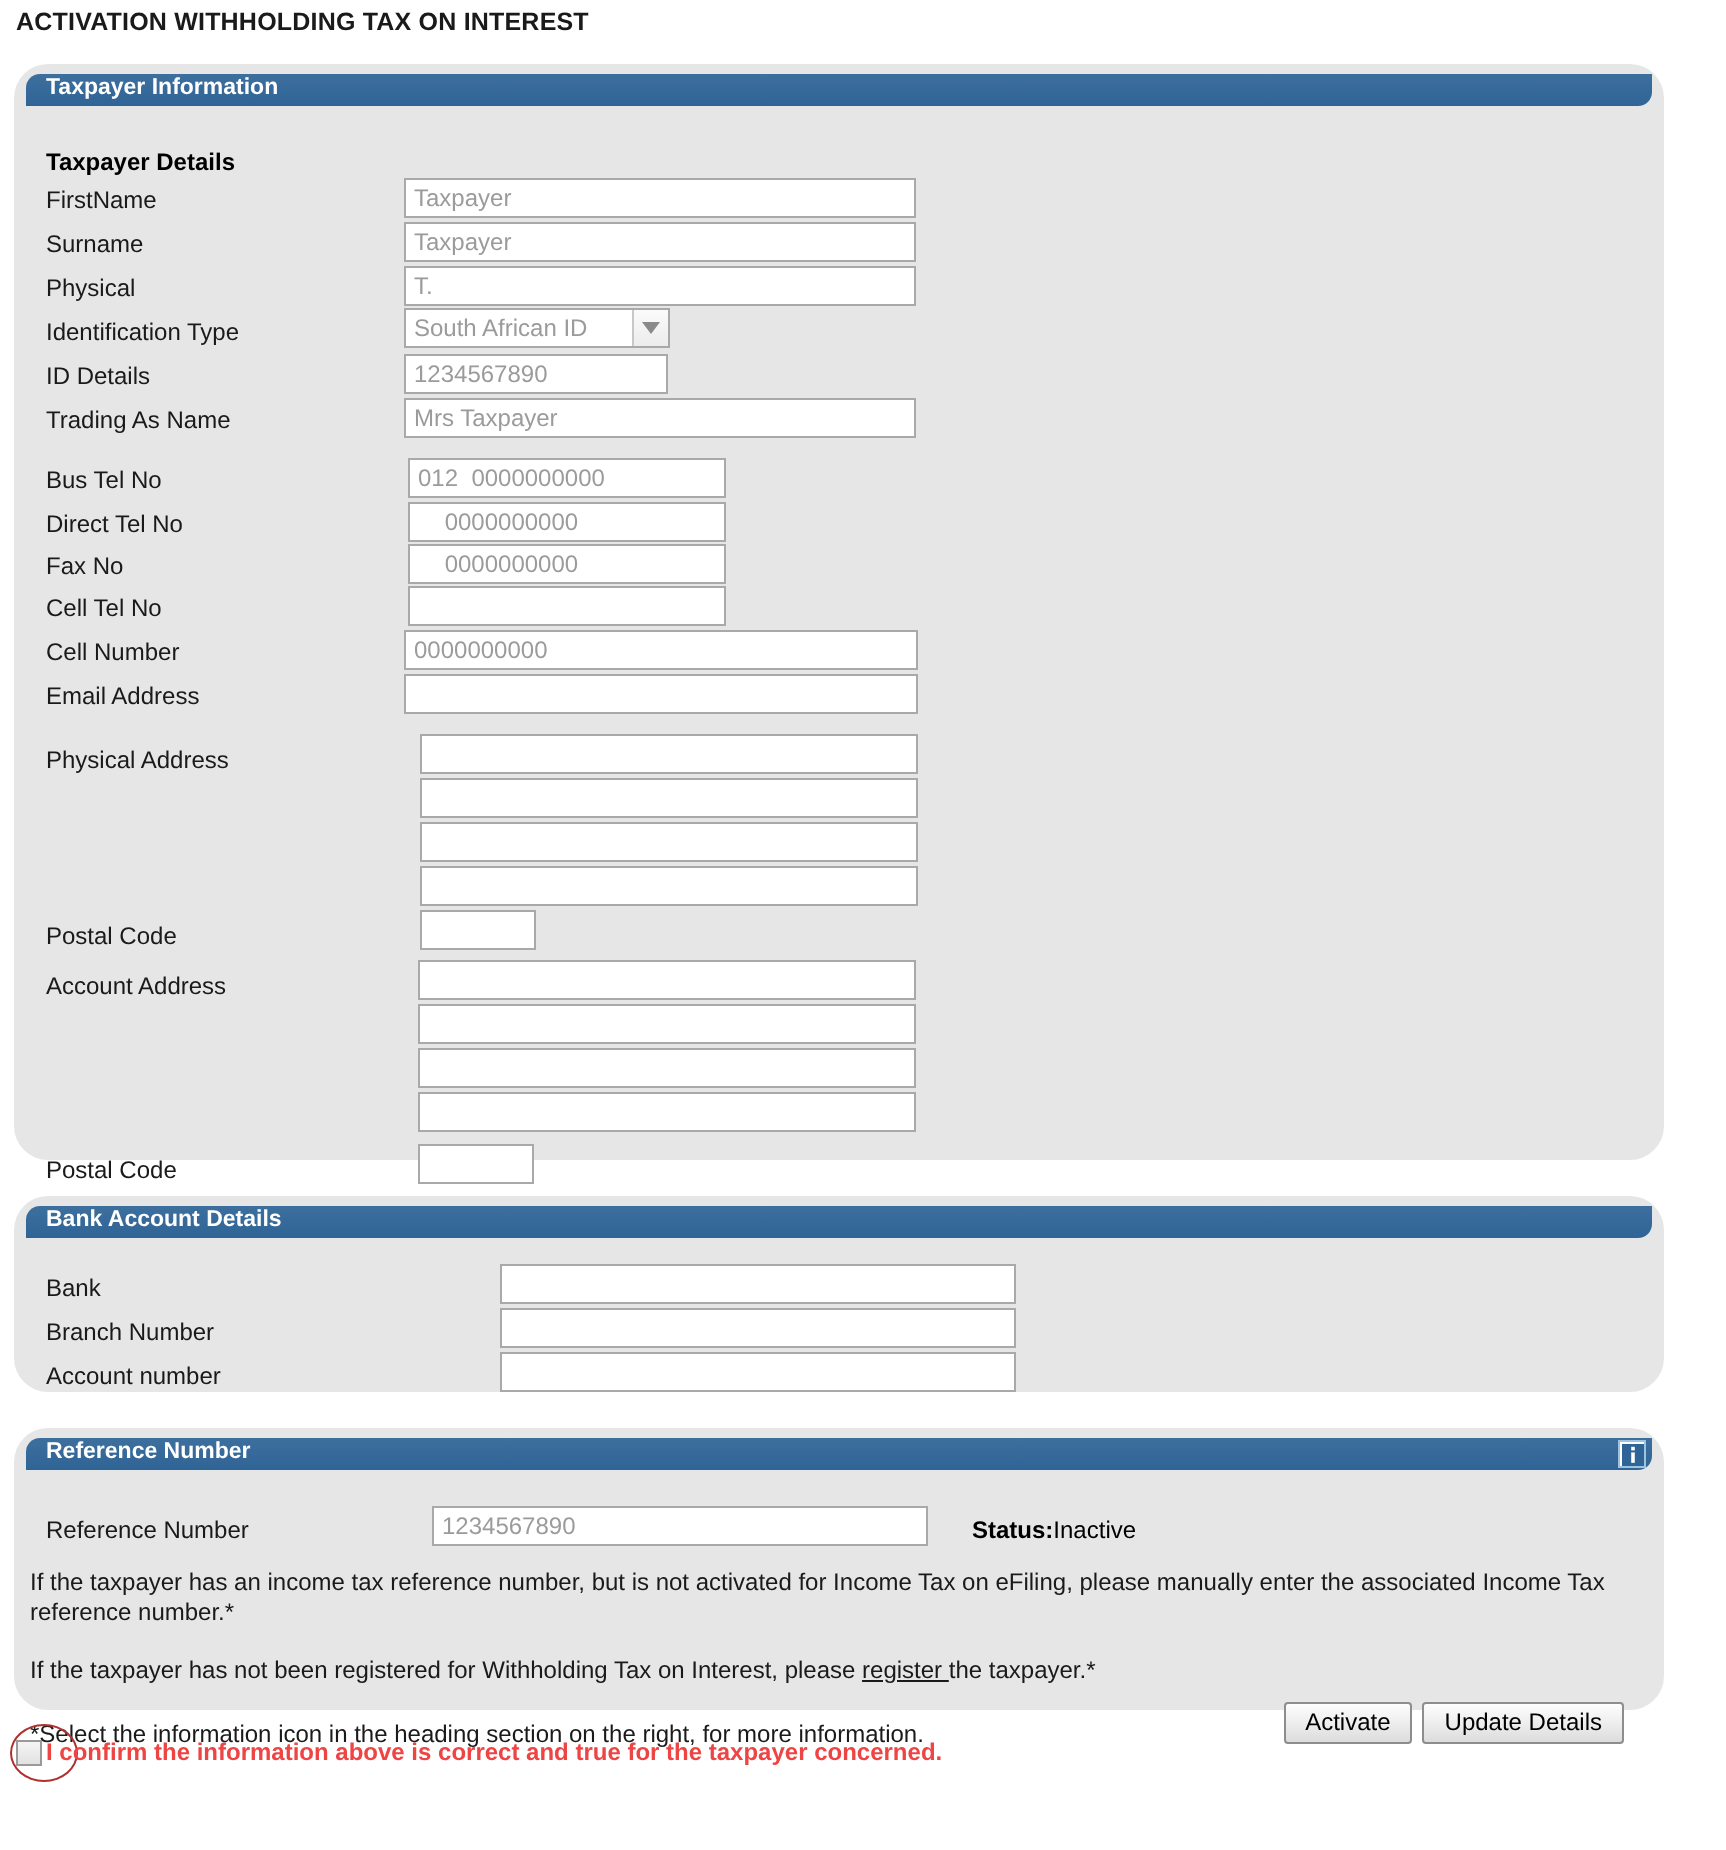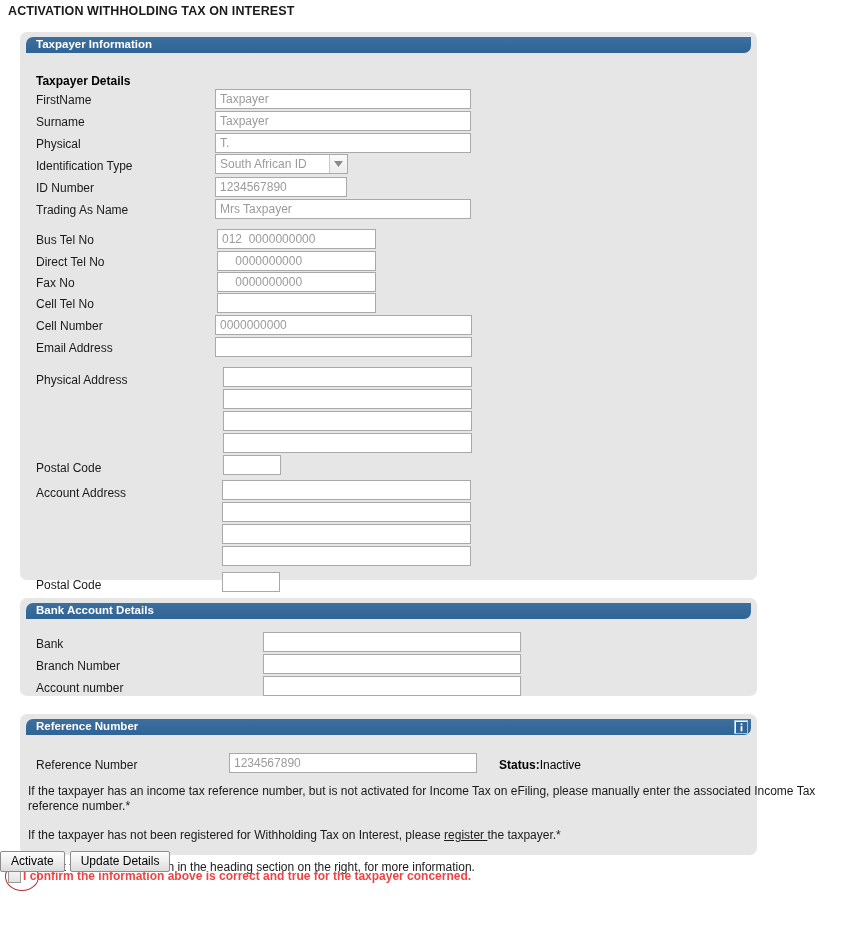--- a/index.html
+++ b/index.html
@@ -24,24 +24,24 @@
     font-size: 12.5px;
     font-weight: bold;
     color: #1a1a1a;
     letter-spacing: 0.1px;
     white-space: nowrap;
   }
 
   
   .panel {
     position: absolute;
-    left: 20px;
-    width: 737px;
+    left: 7px;
+    width: 825px;
     background: #e6e6e6;
-    border-radius: 7px;
+    border-radius: 17px;
     box-sizing: border-box;
   }
   .panel-header {
     position: relative;
     height: 16px;
     margin: 5px 6px 0 6px;
     background: #336699;
     background: linear-gradient(to bottom, #3d6f9e 0%, #2f6496 100%);
     border-top-left-radius: 7px;
     border-bottom-right-radius: 7px;
@@ -192,23 +192,23 @@
     border: 1.5px solid #b03030;
     border-radius: 50%;
     pointer-events: none;
   }
 
   
   .btn-row {
     position: absolute;
     left: 0;
     top: 851px;
-    width: 696px;
-    display: flex;
-    justify-content: flex-start;
+    width: 812px;
+    display: flex;
+    justify-content: flex-end;
     gap: 5px;
   }
   .btn {
     font-family: "Liberation Sans", sans-serif;
     font-size: 12px;
     color: #000000;
     background: linear-gradient(to bottom, #fdfdfd 0%, #ededed 52%, #dcdcdc 100%);
     border: 1px solid #8d8d8d;
     border-radius: 2px;
     padding: 2px 10px 3px 10px;
@@ -243,21 +243,21 @@
       <div class="fld-label" style="left:16px; top:106px;">Identification Type</div>
       <div class="sel" style="left:195px; top:101px; width:133px;">
         <span class="sel-value">South African ID</span>
         <span class="sel-arrow">
           <svg width="9" height="6" viewBox="0 0 9 6">
               <polygon points="0,0 9,0 4.5,6" fill="#8a8a8a"></polygon>
             </svg>
         </span>
       </div>
 
-      <div class="fld-label" style="left:16px; top:128px;">ID Number</div>
+      <div class="fld-label" style="left:16px; top:128px;">ID Details</div>
       <input class="txt" style="left: 195px; top: 124px; width: 132px;" readonly="" value="1234567890">
 
       <div class="fld-label" style="left:16px; top:150px;text-align:center;">Trading As Name</div>
       <input class="txt" style="left: 195px; top: 146px; width: 256px;" readonly="" value="Mrs Taxpayer">
 
       <div class="fld-label" style="left:16px; top:180px;">Bus Tel No</div>
       <input class="txt" style="left: 197px; top: 176px; width: 159px;" readonly="" value="012  0000000000">
 
       <div class="fld-label" style="left:16px; top:202px;">Direct Tel No</div>
       <input class="txt" style="left: 197px; top: 198px; width: 159px;" readonly="" value="    0000000000">

